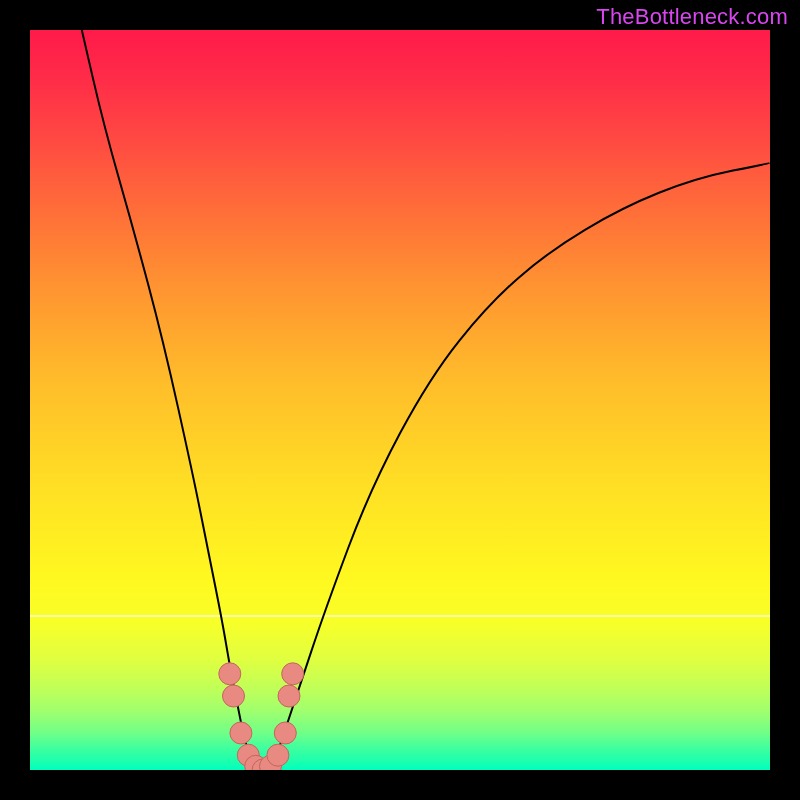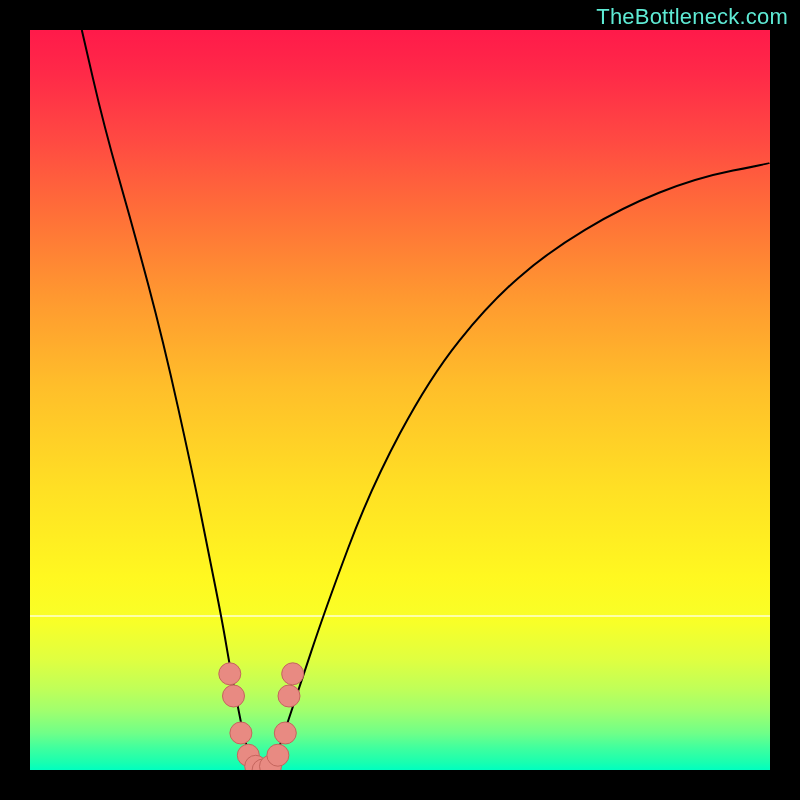--- a/index.html
+++ b/index.html
@@ -58,21 +58,21 @@
     position: absolute;
     left: 0;
     top: 0;
     width: 100%;
     height: 100%;
   }
   .watermark {
     position: absolute;
     top: 4px;
     right: 12px;
-    color: #5eead4;
+    color: #d946ef;
     font-size: 22px;
     font-weight: 500;
     letter-spacing: 0.2px;
   }
 </style>
 </head>
 <body>
 
 <div class="watermark">TheBottleneck.com</div>
 

